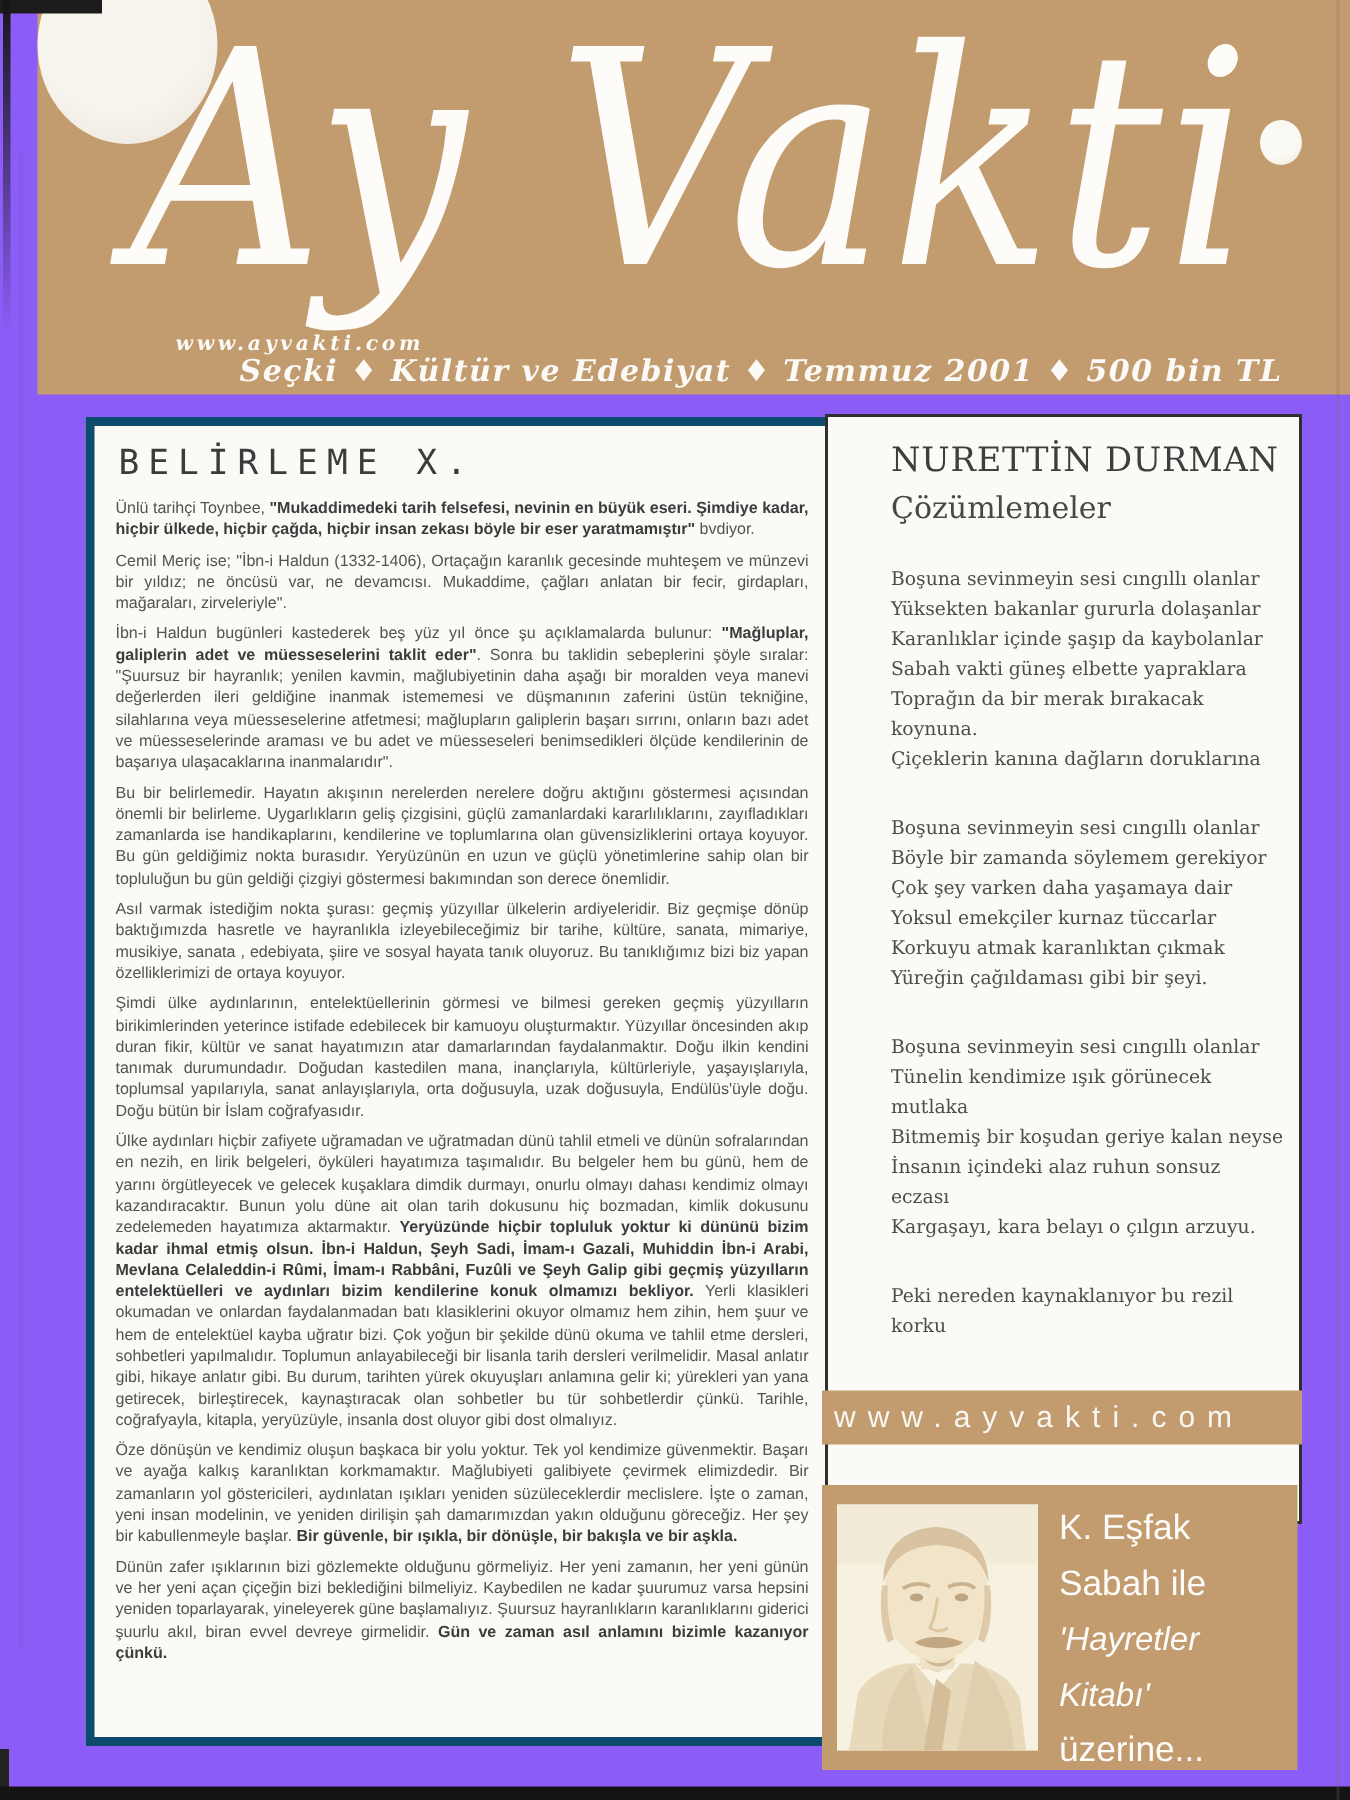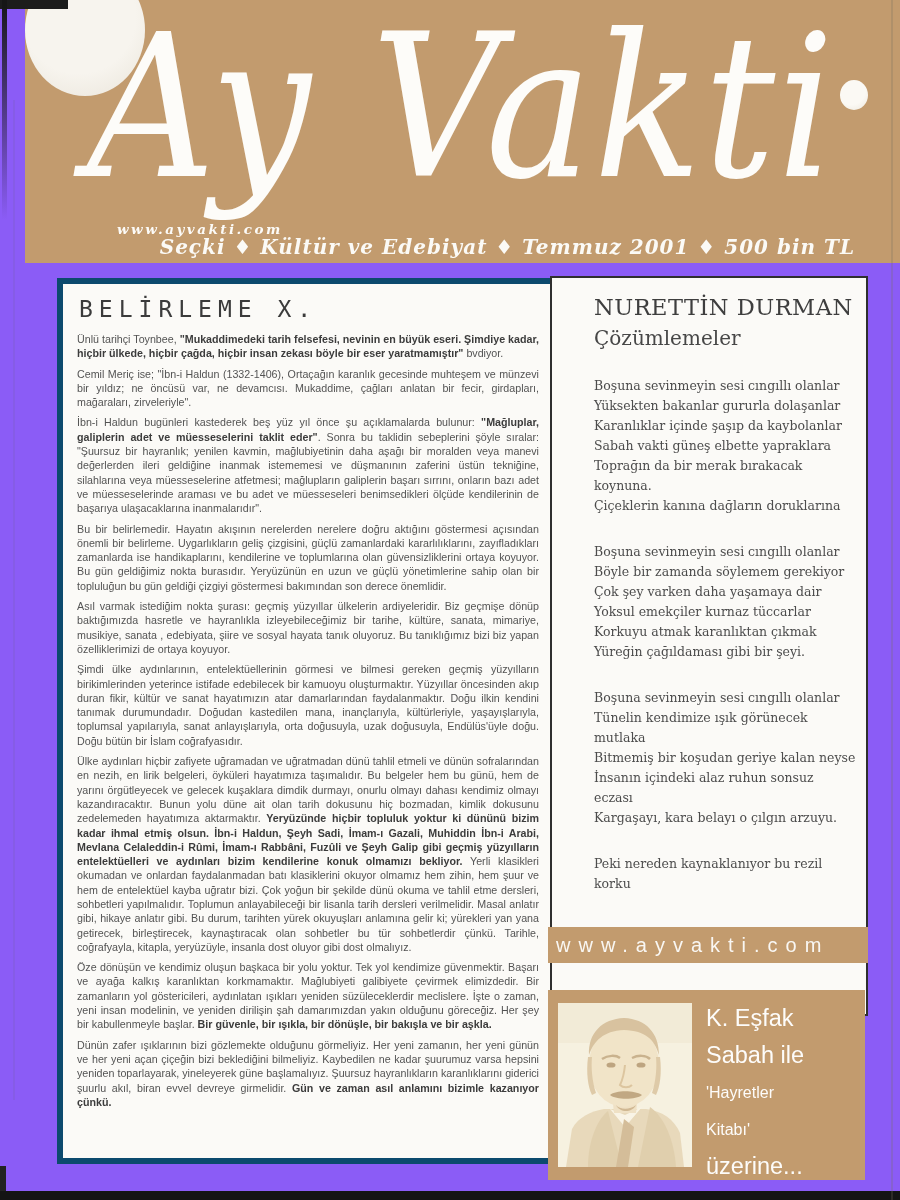--- a/index.html
+++ b/index.html
@@ -46,21 +46,21 @@
   .pline{font-family:"DejaVu Serif",serif;font-size:12.5px;line-height:20px;color:#4c4c4c;}
   
   .site-banner{position:absolute;left:548px;top:927px;width:320px;height:36px;background:#c29b6e;
         color:#f9f7f3;font-size:20px;letter-spacing:8px;line-height:36px;padding-left:8px;
         box-sizing:border-box;white-space:nowrap;}
   .promo-box{position:absolute;left:548px;top:972px;width:317px;height:190px;background:#c29b6e;margin-top:18px;}
   .photo-frame{position:absolute;left:10px;top:13px;width:134px;height:164px;background:#f6efdf;}
   .photo-frame svg{display:block;width:100%;height:100%;}
   .promo-text{position:absolute;left:158px;top:10px;color:#fdfcfa;}
   .promo-line{font-size:23.5px;line-height:37px;}
-  .promo-line.it{font-size:16px;}
+  .promo-line.it{font-style:italic;font-size:22px;}
 </style>
 </head>
 <body>
 
 <div class="page">
 
   <div class="masthead">
     <div class="moon"></div>
     <div class="logo">Ay Vakti</div>
     <div class="logo-dot"></div>

